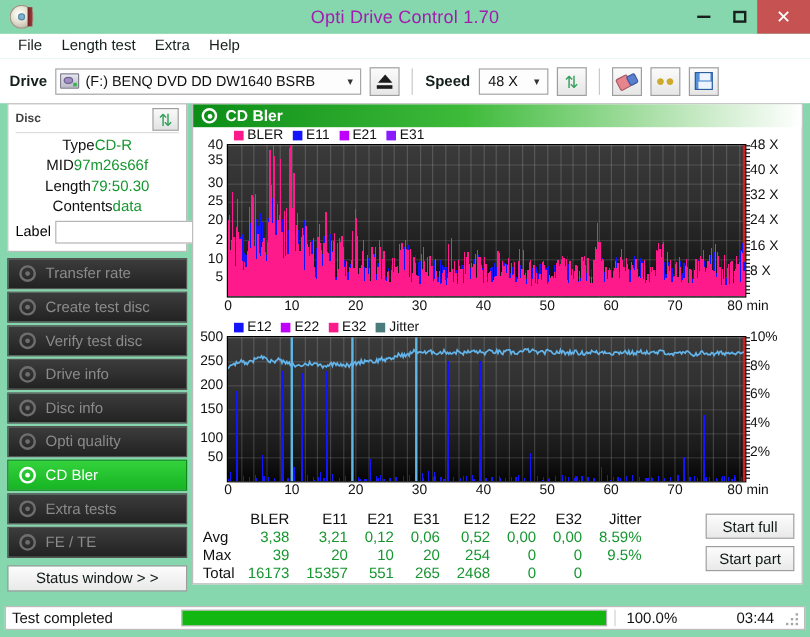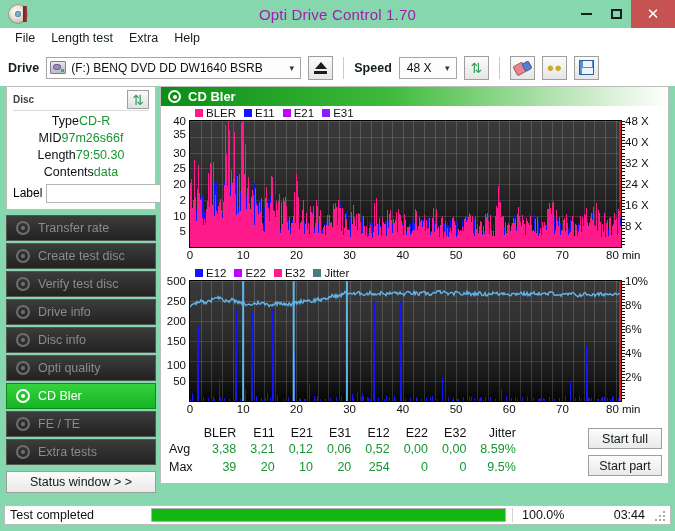--- a/index.html
+++ b/index.html
@@ -313,25 +313,25 @@
       <div class="nav-btn">
         <span class="nav-icon"></span>
         <span>Opti quality</span>
       </div>
       <div class="nav-btn active">
         <span class="nav-icon"></span>
         <span>CD Bler</span>
       </div>
       <div class="nav-btn">
         <span class="nav-icon"></span>
+        <span>Extra tests</span>
+      </div>
+      <div class="nav-btn">
+        <span class="nav-icon"></span>
         <span>FE / TE</span>
-      </div>
-      <div class="nav-btn">
-        <span class="nav-icon"></span>
-        <span>Extra tests</span>
       </div>
       <div id="nav-spacer"></div>
       <div id="statuswin-btn">Status window &gt; &gt;</div>
     </div>
   </div>
 
   <div id="right">
     <div id="panel">
       <div id="panel-head">
         <span class="head-icon"></span>
@@ -647,20 +647,31 @@
               <td class="rowh">Max</td>
               <td>39</td>
               <td>20</td>
               <td>10</td>
               <td>20</td>
               <td>254</td>
               <td>0</td>
               <td>0</td>
               <td>9.5%</td>
             </tr>
+            <tr>
+              <td class="rowh">Total</td>
+              <td>16173</td>
+              <td>15357</td>
+              <td>551</td>
+              <td>265</td>
+              <td>2468</td>
+              <td>0</td>
+              <td>0</td>
+              <td></td>
+            </tr>
           </tbody>
         </table>
         <div id="startbtns">
           <div class="startbtn">Start full</div>
           <div class="startbtn">Start part</div>
         </div>
       </div>
     </div>
   </div>
 </div>

